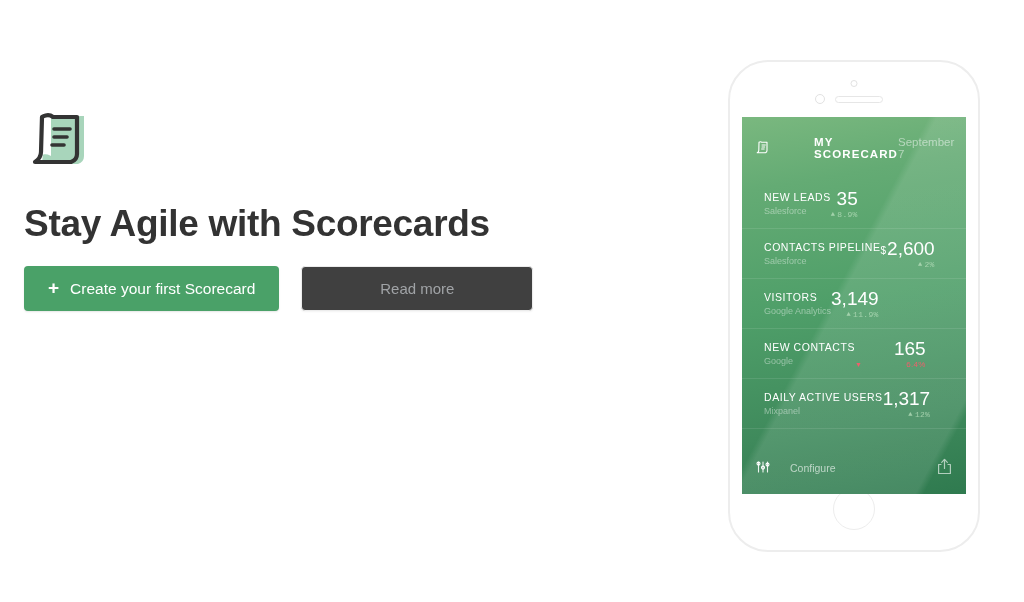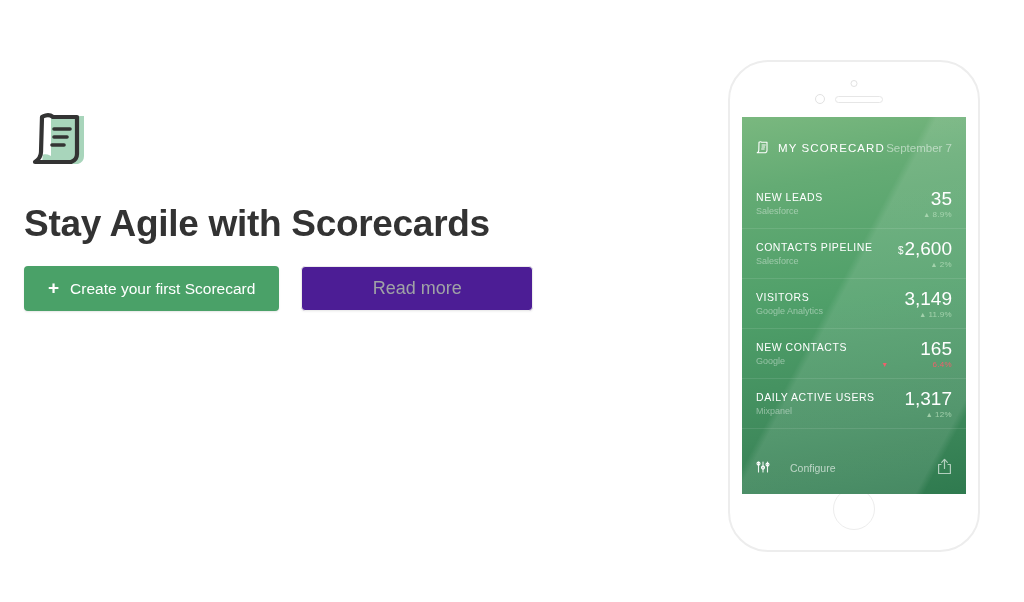--- a/index.html
+++ b/index.html
@@ -79,25 +79,25 @@
     font-size: 19px;
     line-height: 1;
     font-weight: bold;
     position: relative;
     top: -1px;
   }
 
   .btn-secondary {
     height: 45px;
     width: 232px;
-    background: #4c1d95;
+    background: #404040;
     color: #a0a3a6;
     border: 1px solid #ececec;
     border-radius: 4px;
-    font-size: 18px;
+    font-size: 15px;
     font-family: "Liberation Sans", sans-serif;
     display: flex;
     align-items: center;
     justify-content: center;
     cursor: pointer;
     box-shadow: 0 1px 2px rgba(0,0,0,0.05);
   }
 
   
   .phone {
@@ -193,36 +193,36 @@
   }
   .sc-header-icon {
     margin-right: 9px;
     display: flex;
     align-items: center;
   }
   .sc-title {
     font-size: 11.5px;
     letter-spacing: 1.1px;
     color: #ffffff;
-    font-weight: normal;
+    font-weight: bold;
     flex: 1;
+    margin-left: 36px;
   }
   .sc-date {
     font-size: 11.5px;
     color: rgba(255,255,255,0.50);
   }
 
   .sc-rows { flex: 1; }
 
   .sc-row {
     height: 50px;
-    padding: 0 14px;
-    display: flex;
-    align-items: center;
-    justify-content: space-between;
+    padding: 0 22px;
+    display: flex;
+    align-items: center;
     border-bottom: 1px solid rgba(255,255,255,0.10);
   }
   .sc-row:last-child { border-bottom: 1px solid rgba(255,255,255,0.10); }
 
   .sc-row-left { display: flex; flex-direction: column; gap: 3px; }
   .sc-metric {
     font-size: 10.5px;
     letter-spacing: 0.55px;
     color: #ffffff;
   }
@@ -251,21 +251,21 @@
     position: relative;
     top: -1px;
   }
   .sc-delta {
     font-size: 8px;
     letter-spacing: 0.3px;
     display: flex;
     align-items: center;
     gap: 2px;
   }
-  .sc-delta.up   { color: rgba(186,224,190,0.75); }
+  .sc-delta.up   { color: rgba(186,224,190,0.75); font-family: Liberation Mono, monospace; }
   .sc-delta.down { color: #ef5f6b; gap: 44px; }
   .sc-arrow { font-size: 7px; line-height: 1; }
 
   .sc-footer {
     height: 52px;
     padding: 0 14px;
     display: flex;
     align-items: center;
     justify-content: space-between;
     flex-shrink: 0;

